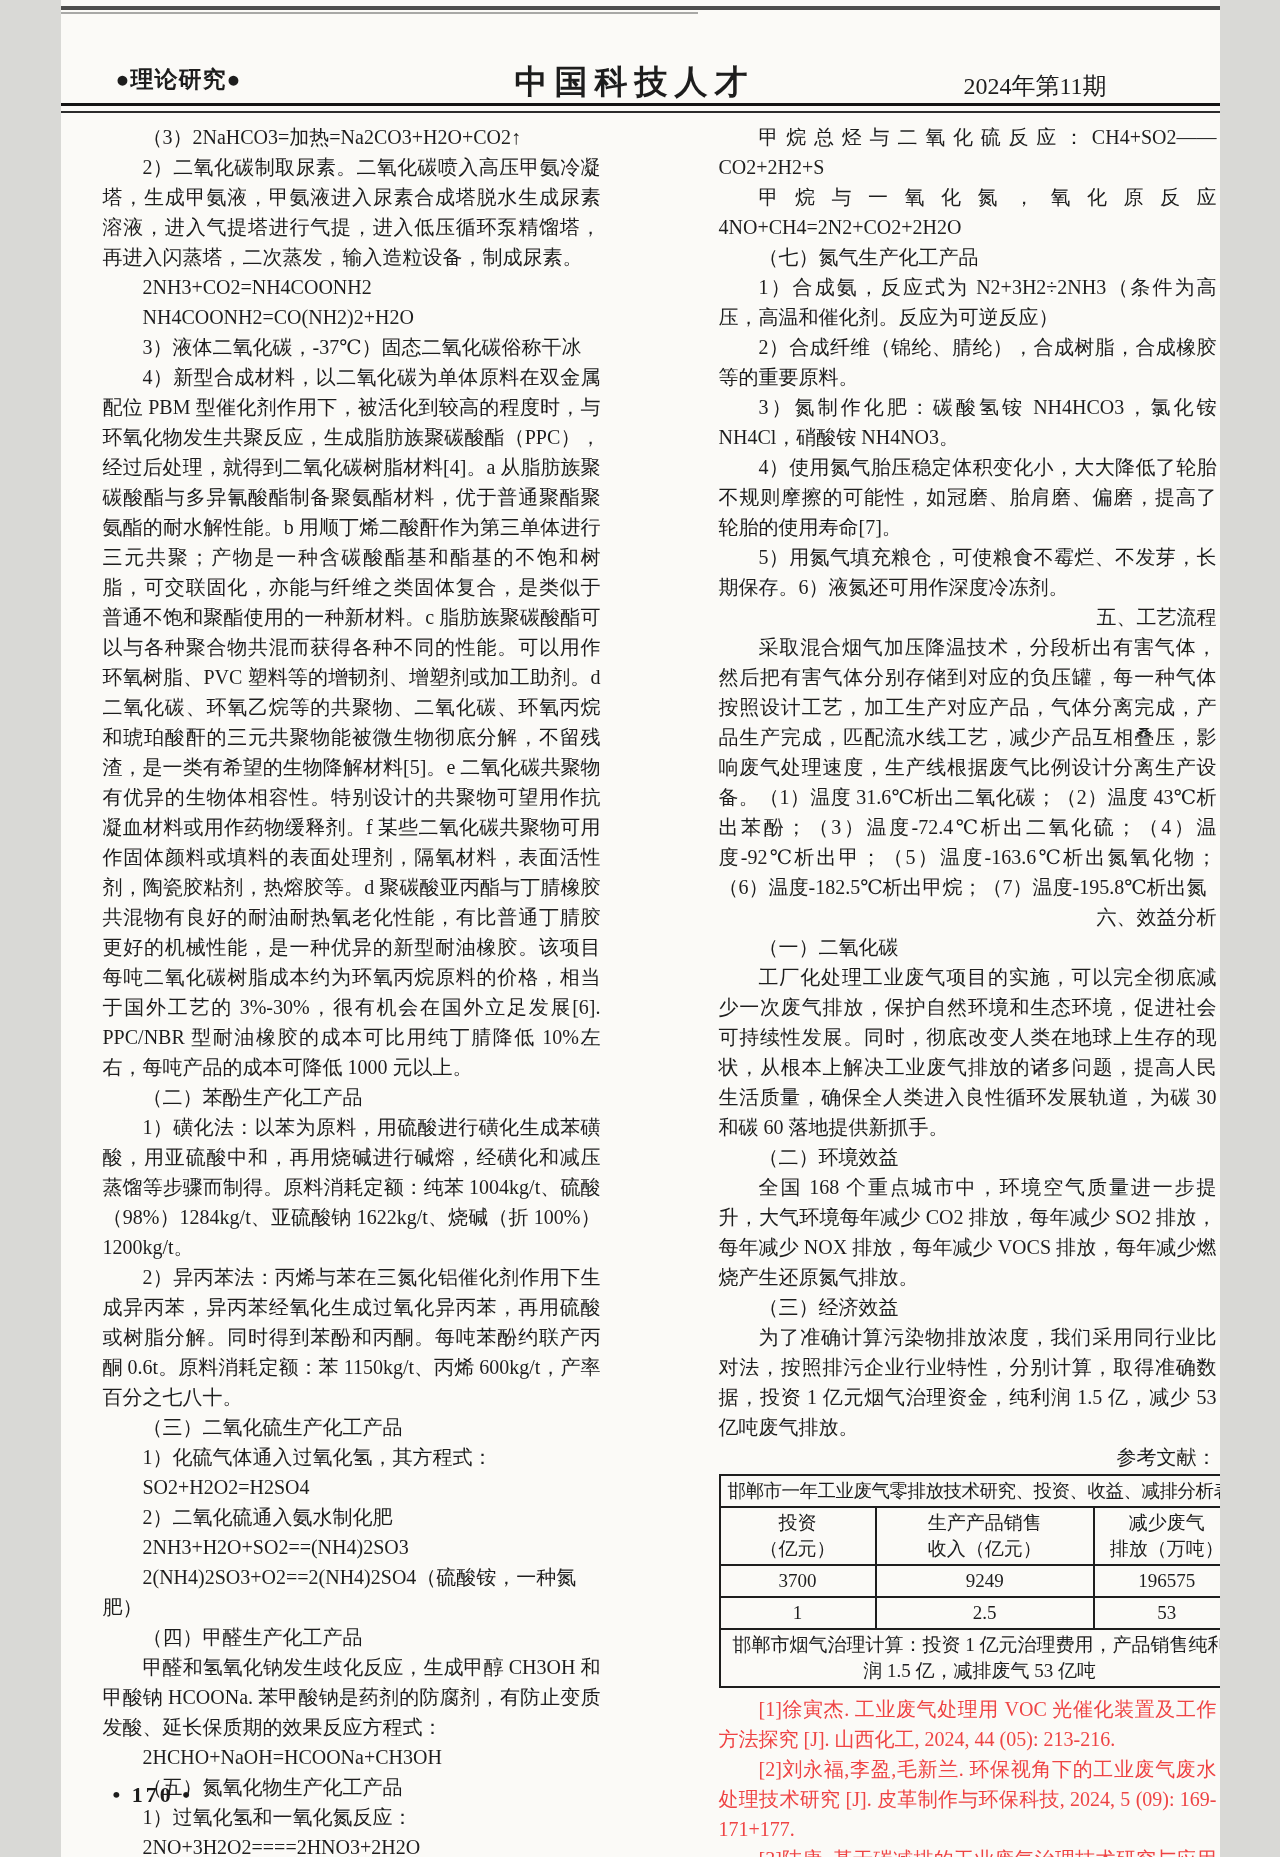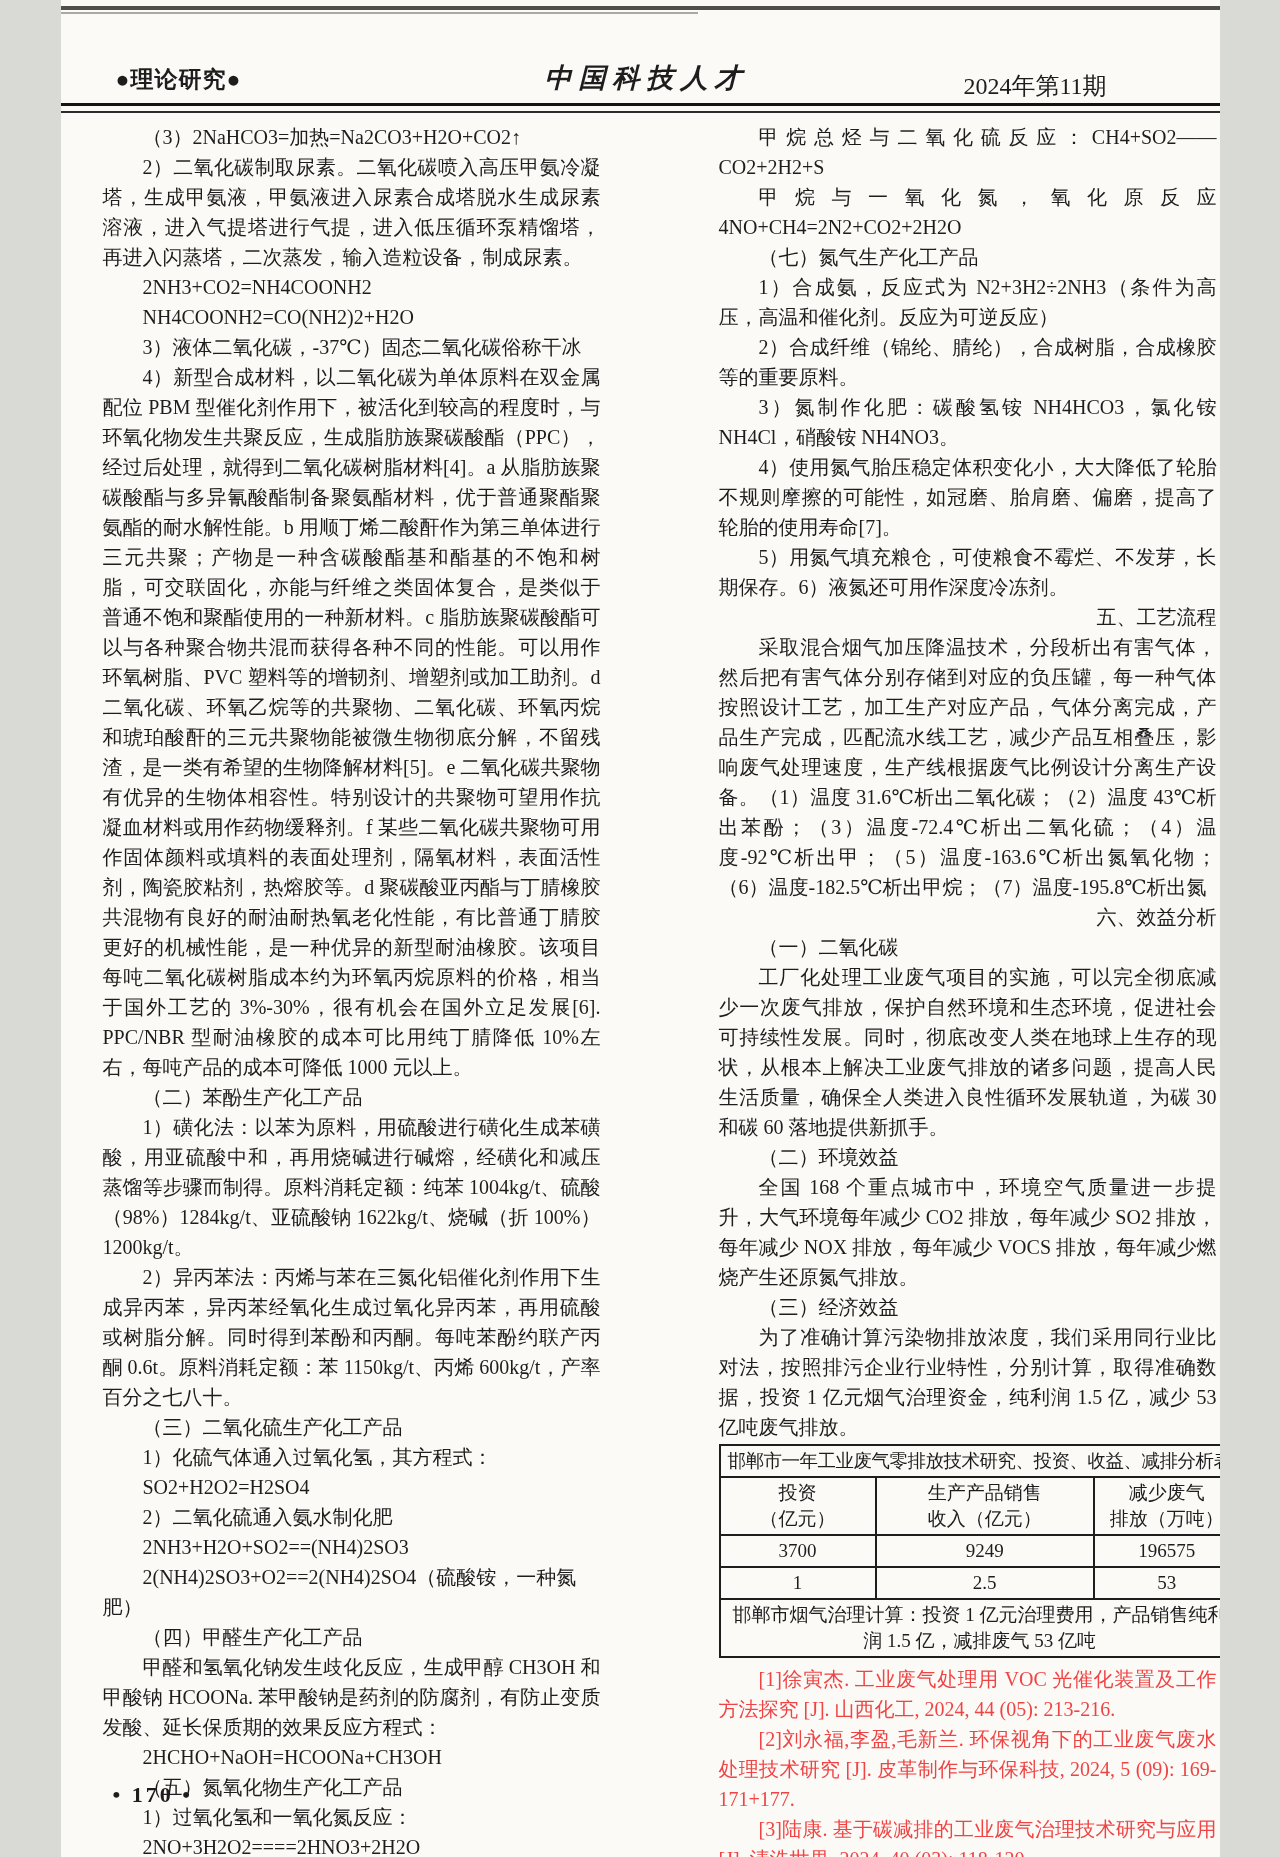--- a/index.html
+++ b/index.html
@@ -11,21 +11,21 @@
     font-family:"Liberation Serif","DejaVu Serif",serif;
     color:#1d1d1d;
     overflow:hidden;
   }
   
   .scan-edge{position:absolute;top:6px;left:0;width:100%;height:4px;background:#2f2f2f;opacity:.85;}
   .scan-edge2{position:absolute;top:12px;left:0;width:55%;height:2px;background:#555;opacity:.5;}
 
   
   .hdr-left{position:absolute;top:64px;left:55px;font-size:23px;font-weight:700;letter-spacing:1px;}
-  .hdr-center{position:absolute;top:60px;left:484px;font-size:27px;font-weight:700;font-style:italic;letter-spacing:7px;}
+  .hdr-center{position:absolute;top:60px;left:454px;font-size:33px;font-weight:700;letter-spacing:7px;}
   .hdr-right{position:absolute;top:70px;left:903px;font-size:24px;}
   .rule{position:absolute;top:103px;left:0;width:1280px;height:5px;
         border-top:3px solid #141414;border-bottom:2px solid #2c2c2c;}
 
   
   .content{position:absolute;top:122px;left:42px;width:1115px;display:flex;gap:118px;}
   .col{width:498px;font-size:20px;line-height:30px;}
   .block{margin:0;}
   .p{text-indent:2em;text-align:justify;}
   .eq{text-indent:2em;text-align:left;}
@@ -99,20 +99,21 @@
           <p class="block p">5）用氮气填充粮仓，可使粮食不霉烂、不发芽，长期保存。6）液氮还可用作深度冷冻剂。</p>
           <p class="block h">五、工艺流程</p>
           <p class="block p">采取混合烟气加压降温技术，分段析出有害气体，然后把有害气体分别存储到对应的负压罐，每一种气体按照设计工艺，加工生产对应产品，气体分离完成，产品生产完成，匹配流水线工艺，减少产品互相叠压，影响废气处理速度，生产线根据废气比例设计分离生产设备。（1）温度 31.6℃析出二氧化碳；（2）温度 43℃析出苯酚；（3）温度-72.4℃析出二氧化硫；（4）温度-92℃析出甲；（5）温度-163.6℃析出氮氧化物；（6）温度-182.5℃析出甲烷；（7）温度-195.8℃析出氮</p>
           <p class="block h">六、效益分析</p>
           <p class="block eq">（一）二氧化碳</p>
           <p class="block p">工厂化处理工业废气项目的实施，可以完全彻底减少一次废气排放，保护自然环境和生态环境，促进社会可持续性发展。同时，彻底改变人类在地球上生存的现状，从根本上解决工业废气排放的诸多问题，提高人民生活质量，确保全人类进入良性循环发展轨道，为碳 30 和碳 60 落地提供新抓手。</p>
           <p class="block eq">（二）环境效益</p>
           <p class="block p">全国 168 个重点城市中，环境空气质量进一步提升，大气环境每年减少 CO2 排放，每年减少 SO2 排放，每年减少 NOX 排放，每年减少 VOCS 排放，每年减少燃烧产生还原氮气排放。</p>
           <p class="block eq">（三）经济效益</p>
           <p class="block p">为了准确计算污染物排放浓度，我们采用同行业比对法，按照排污企业行业特性，分别计算，取得准确数据，投资 1 亿元烟气治理资金，纯利润 1.5 亿，减少 53 亿吨废气排放。</p>
+          <p class="block h">参考文献：</p>
         </div>
 
       <table class="data-table">
         <tbody>
           <tr>
             <td colspan="3" class="t-title">邯郸市一年工业废气零排放技术研究、投资、收益、减排分析表</td>
           </tr>
           <tr>
             <th class="c1">投资
 （亿元）</th>

